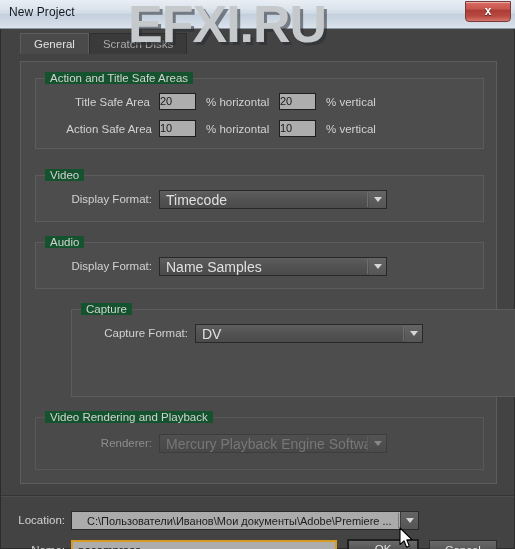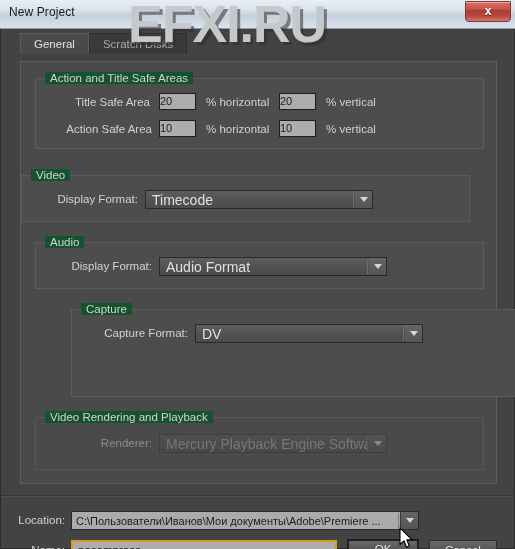--- a/index.html
+++ b/index.html
@@ -253,20 +253,21 @@
     position: absolute;
     left: 70px;
     top: 482px;
     width: 348px;
     height: 19px;
     background: #ababab;
     border: 1px solid #2a2a2a;
     box-sizing: border-box;
     display: flex;
     align-items: center;
+    padding-left: 11px;
   }
   .location-combo .combo-text {
     color: #1c1c1c;
     font-size: 11px;
     padding-left: 4px;
   }
   .location-combo .combo-sep { background: #7d7d7d; }
   .location-combo .combo-arrow {
     background: linear-gradient(to bottom, #646464 0%, #555555 100%);
     border-left: 1px solid #3a3a3a;
@@ -347,37 +348,37 @@
         <div class="numfield" style="left:243px; top:14px;">20</div>
         <div class="lbl" style="left:290px; top:17px;">% vertical</div>
 
         <div class="lbl right" style="left:10px; top:44px; width:106px;">Action Safe Area</div>
         <div class="numfield" style="left:123px; top:41px;">10</div>
         <div class="lbl" style="left:170px; top:44px;">% horizontal</div>
         <div class="numfield" style="left:243px; top:41px;">10</div>
         <div class="lbl" style="left:290px; top:44px;">% vertical</div>
       </div>
 
-      <div class="group" style="left:0; top:113px; width:449px; height:47px;">
+      <div class="group" style="left:14px; top:113px; width:449px; height:47px;">
         <div class="group-title">Video</div>
         <div class="lbl right" style="left:6px; top:17px; width:110px;">Display Format:</div>
         <div class="combo" style="left:123px; top:14px; width:228px;">
           <span class="combo-text">Timecode</span>
           <span class="combo-sep"></span>
           <span class="combo-arrow">
             <span class="arrow-glyph"></span>
           </span>
         </div>
       </div>
 
       <div class="group" style="left:14px; top:180px; width:449px; height:47px;">
         <div class="group-title">Audio</div>
         <div class="lbl right" style="left:6px; top:17px; width:110px;">Display Format:</div>
         <div class="combo" style="left:123px; top:14px; width:228px;">
-          <span class="combo-text">Audio Format</span>
+          <span class="combo-text">Name Samples</span>
           <span class="combo-sep"></span>
           <span class="combo-arrow">
             <span class="arrow-glyph"></span>
           </span>
         </div>
       </div>
 
       <div class="group" style="left:14px; top:247px; width:449px; height:88px;margin-left:36px;">
         <div class="group-title">Capture</div>
         <div class="lbl right" style="left:6px; top:17px; width:110px;">Capture Format:</div>

